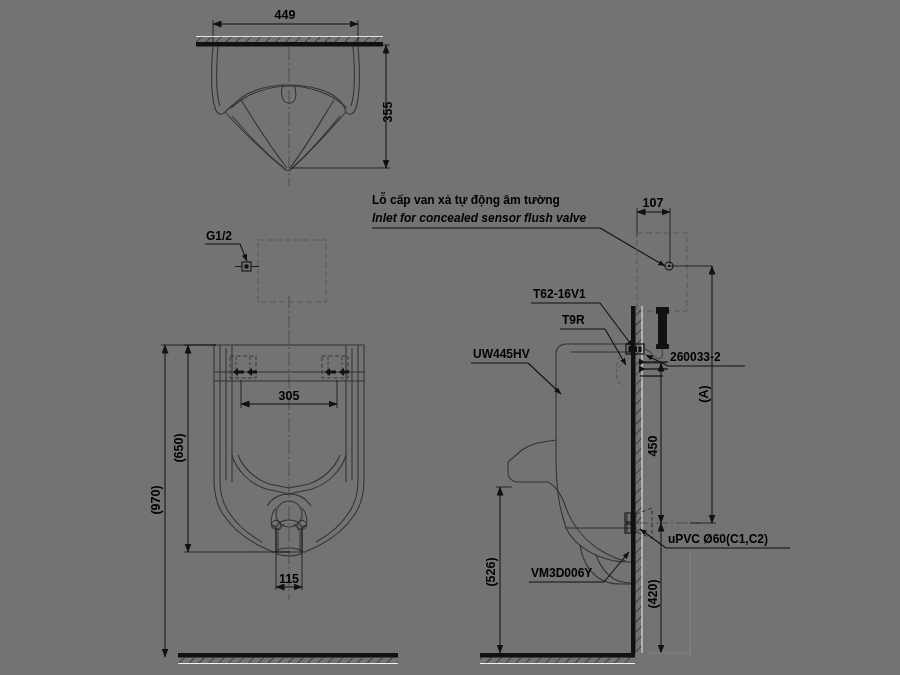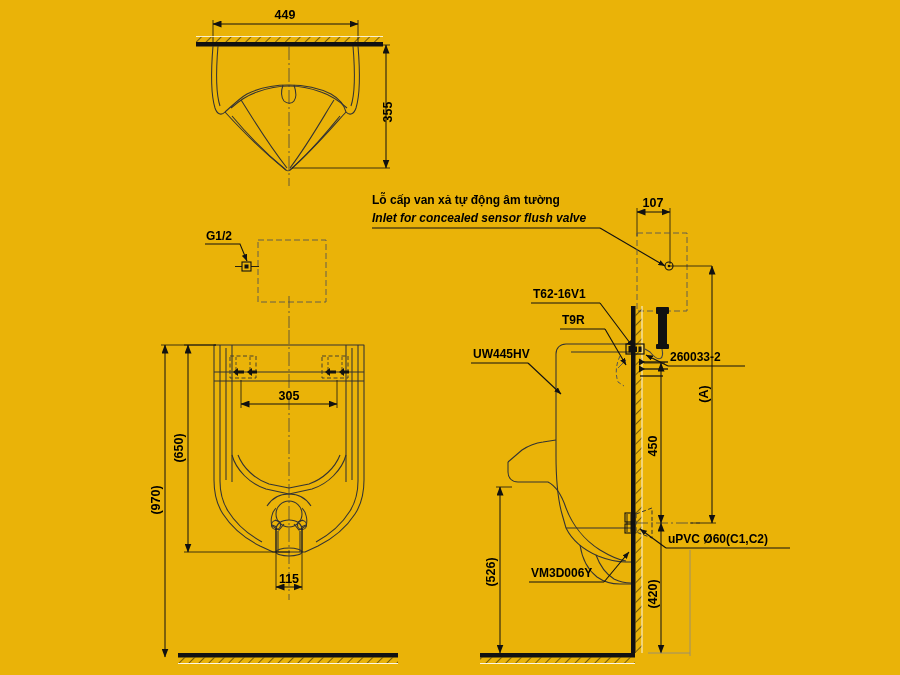--- a/index.html
+++ b/index.html
@@ -1,17 +1,17 @@
 <!DOCTYPE html>
 <html><head>
 <meta charset="utf-8">
 <style>
   html,body{margin:0;padding:0;background:#ffffff;}
   body{width:900px;height:675px;overflow:hidden;font-family:"Liberation Sans",sans-serif;}
-  #sheet{position:relative;width:900px;height:675px;background:#eab308;}
+  #sheet{position:relative;width:900px;height:675px;background:#737373;}
   svg{display:block;}
   .lbl{font-family:"Liberation Sans",sans-serif;font-size:12px;fill:#000;font-weight:bold;}
   .lbl-it{font-family:"Liberation Sans",sans-serif;font-size:12px;fill:#000;font-style:italic;font-weight:bold;}
   .dim{font-family:"Liberation Sans",sans-serif;font-size:12.5px;fill:#000;font-weight:bold;}
   .vtext{font-family:"Liberation Sans",sans-serif;font-size:12.5px;fill:#000;font-weight:bold;}
 </style>
 </head>
 <body>
 
 <div id="sheet">

